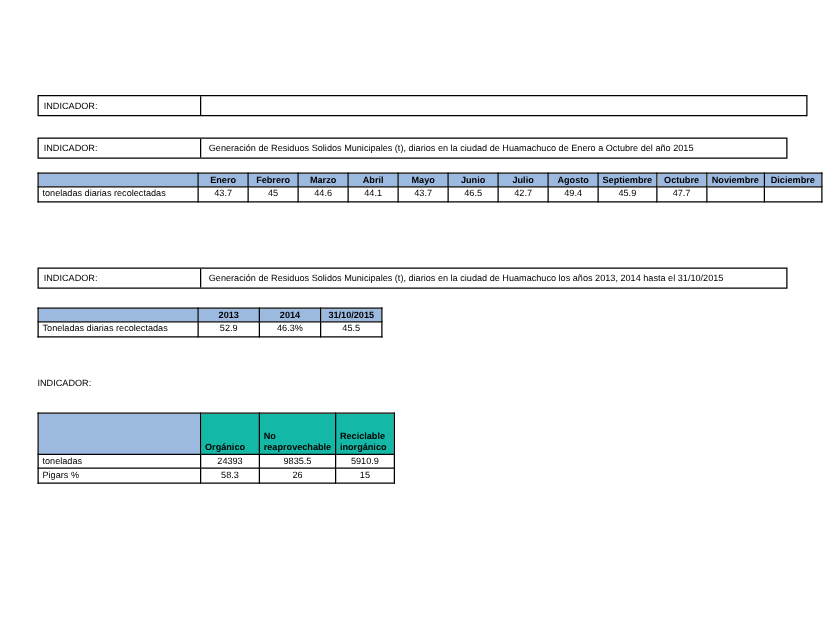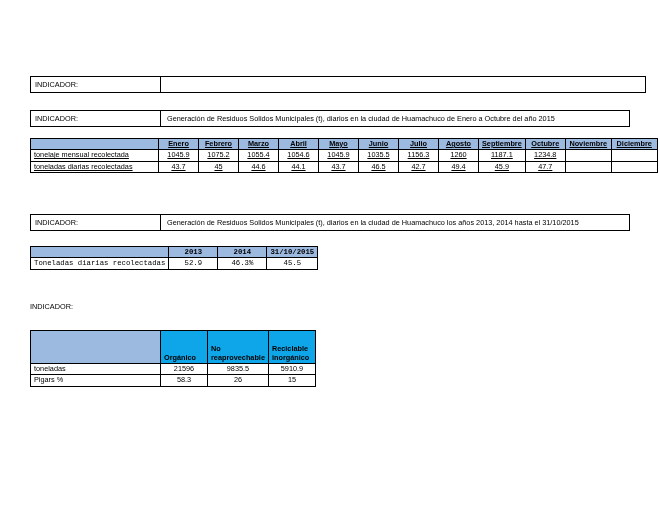--- a/index.html
+++ b/index.html
@@ -78,23 +78,23 @@
     padding-left: 6px;
     font-size: 7.3px;
     display: flex;
     align-items: center;
     height: 100%;
   }
 
   
   #banner1 { left: 30px; top: 76px; width: 616px; }
   #banner2 { left: 30px; top: 110px; width: 600px; }
-  #table1  { position: absolute; left: 30px; top: 138px; text-decoration: underline; }
+  #table1  { position: absolute; left: 30px; top: 138px; }
   #banner3 { left: 30px; top: 214px; width: 600px; }
-  #table2  { position: absolute; left: 30px; top: 246px; font-family: Liberation Mono, monospace; }
+  #table2  { position: absolute; left: 30px; top: 246px; }
   #table3  { position: absolute; left: 30px; top: 330px; }
 
   
   .plain-banner {
     position: absolute;
     display: flex;
     align-items: center;
     font-size: 7.3px;
     height: 12px;
   }
@@ -111,21 +111,21 @@
   #table2 col.t2b { width: 49px; }
   #table2 col.t2c { width: 49px; }
   #table2 col.t2d { width: 49px; }
 
   
   #table3 col.t3a { width: 130px; }
   #table3 col.t3b { width: 47px; }
   #table3 col.t3c { width: 47px; }
   #table3 col.t3d { width: 47px; }
   #table3 .hdr3 {
-    background: #0ea5e9;
+    background: #14b8a6;
     font-weight: bold;
     text-align: left;
     vertical-align: bottom;
     white-space: normal;
     height: 30px;
     font-size: 7.3px;
   }
   #table3 td.rowlbl {
     font-weight: normal;
     text-align: left;
@@ -176,35 +176,20 @@
         <td class="hdr">Julio</td>
         <td class="hdr">Agosto</td>
         <td class="hdr">Septiembre</td>
         <td class="hdr">Octubre</td>
         <td class="hdr">Noviembre</td>
         <td class="hdr">Diciembre</td>
       </tr>
     </thead>
     <tbody>
       <tr>
-        <td class="lbl">tonelaje mensual recolectada</td>
-        <td class="num">1045.9</td>
-        <td class="num">1075.2</td>
-        <td class="num">1055.4</td>
-        <td class="num">1054.6</td>
-        <td class="num">1045.9</td>
-        <td class="num">1035.5</td>
-        <td class="num">1156.3</td>
-        <td class="num">1260</td>
-        <td class="num">1187.1</td>
-        <td class="num">1234.8</td>
-        <td class="num"></td>
-        <td class="num"></td>
-      </tr>
-      <tr>
         <td class="lbl">toneladas diarias recolectadas</td>
         <td class="num">43.7</td>
         <td class="num">45</td>
         <td class="num">44.6</td>
         <td class="num">44.1</td>
         <td class="num">43.7</td>
         <td class="num">46.5</td>
         <td class="num">42.7</td>
         <td class="num">49.4</td>
         <td class="num">45.9</td>
@@ -260,21 +245,21 @@
       <tr>
         <td class="hdr-blank"></td>
         <td class="hdr3">Orgánico</td>
         <td class="hdr3">No reaprovechable</td>
         <td class="hdr3">Reciclable inorgánico</td>
       </tr>
     </thead>
     <tbody>
       <tr>
         <td class="rowlbl">toneladas</td>
-        <td class="val">21596</td>
+        <td class="val">24393</td>
         <td class="val">9835.5</td>
         <td class="val">5910.9</td>
       </tr>
       <tr>
         <td class="rowlbl">Pigars %</td>
         <td class="val">58.3</td>
         <td class="val">26</td>
         <td class="val">15</td>
       </tr>
     </tbody>

